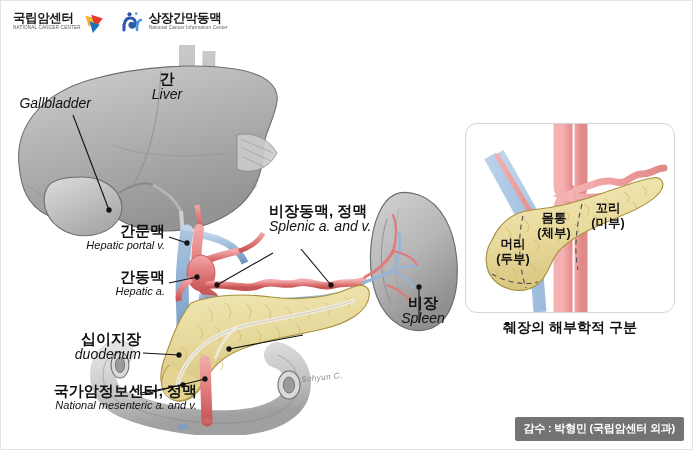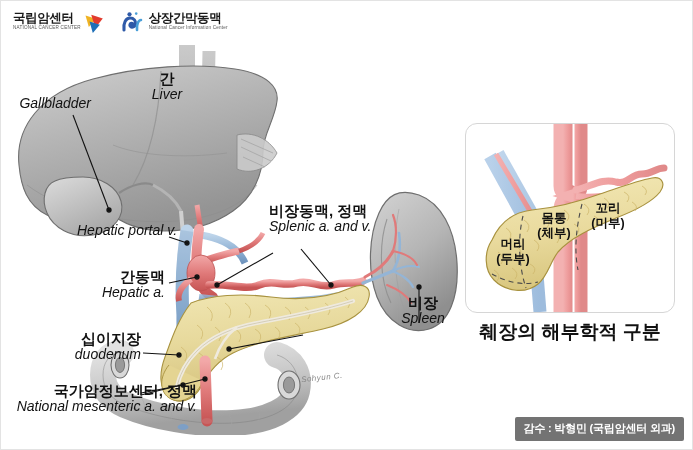--- a/index.html
+++ b/index.html
@@ -23,27 +23,27 @@
   #stage svg{display:block;}
 
   
   .lbl{position:absolute;}
   .lbl .kr{font-weight:bold;color:#111;line-height:1.05;white-space:nowrap;}
   .lbl .en{font-style:italic;color:#111;line-height:1.1;white-space:nowrap;}
   .lbl.c{text-align:center;}
   .lbl.r{text-align:right;}
   .k15{font-size:15px;}
   .e10{font-size:14px;}
-  .e9{font-size:14px;}
+  .e9{font-size:11px;}
 
   
   #right-panel{position:absolute;left:464px;top:122px;width:210px;height:190px;
     background:#fff;border:1px solid #d6d6d6;border-radius:12px;box-sizing:border-box;overflow:hidden;}
   #panel-caption{position:absolute;left:464px;top:318px;width:210px;text-align:center;
-    font-size:19px;font-weight:bold;color:#111;}
+    font-size:14px;font-weight:bold;color:#111;}
 
   
   #credit{position:absolute;right:8px;bottom:8px;background:#737373;color:#fff;
     font-size:11px;font-weight:bold;padding:4px 9px 5px 9px;border-radius:2px;letter-spacing:-0.2px;}
 
   .sig{position:absolute;left:300px;top:372px;font-size:8px;color:#8a8a8a;font-style:italic;
     transform:rotate(-6deg);letter-spacing:0.5px;}
 </style>
 </head>
 <body>
@@ -293,20 +293,21 @@
   <div class="lbl r" style="left:6px;top:95px;width:84px;">
     <div class="en e10">Gallbladder</div>
   </div>
 
   <div class="lbl c" style="left:138px;top:70px;width:56px;">
     <div class="kr k15">간</div>
     <div class="en e10">Liver</div>
   </div>
 
   <div class="lbl r" style="left:76px;top:222px;width:88px;">
+    <div class="kr k15">간문맥</div>
     <div class="en e9">Hepatic portal v.</div>
   </div>
 
   <div class="lbl" style="left:268px;top:202px;">
     <div class="kr k15">비장동맥, 정맥</div>
     <div class="en e10">Splenic a. and v.</div>
   </div>
 
   <div class="lbl r" style="left:84px;top:268px;width:80px;">
     <div class="kr k15">간동맥</div>

